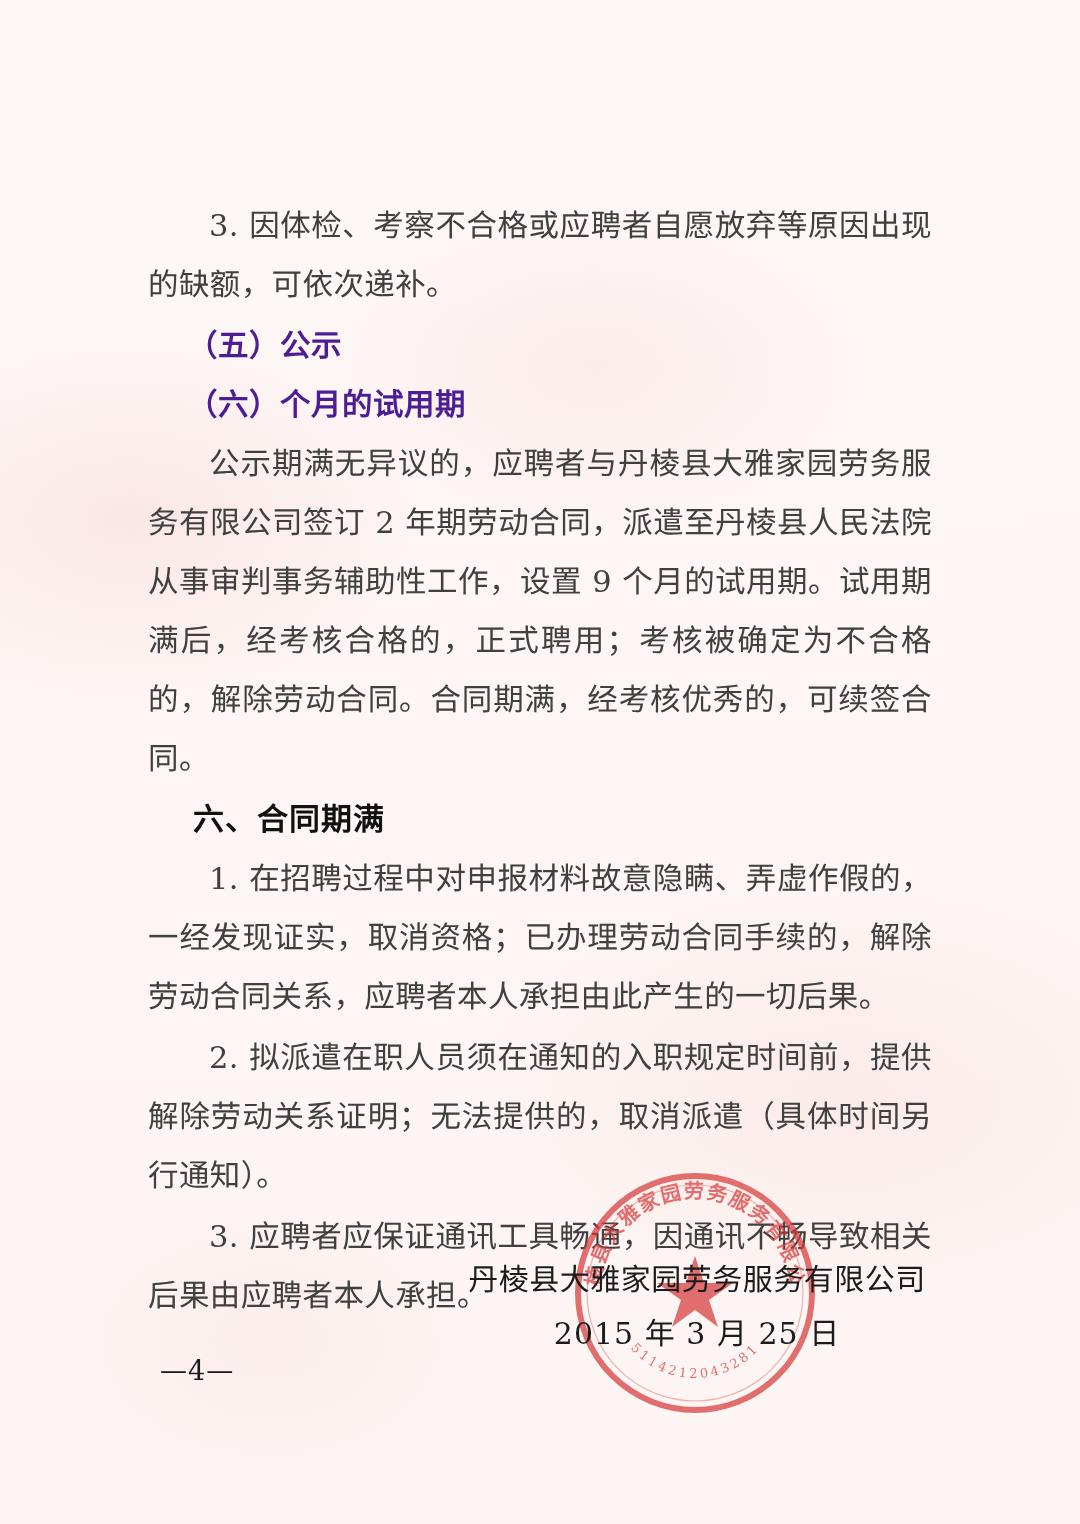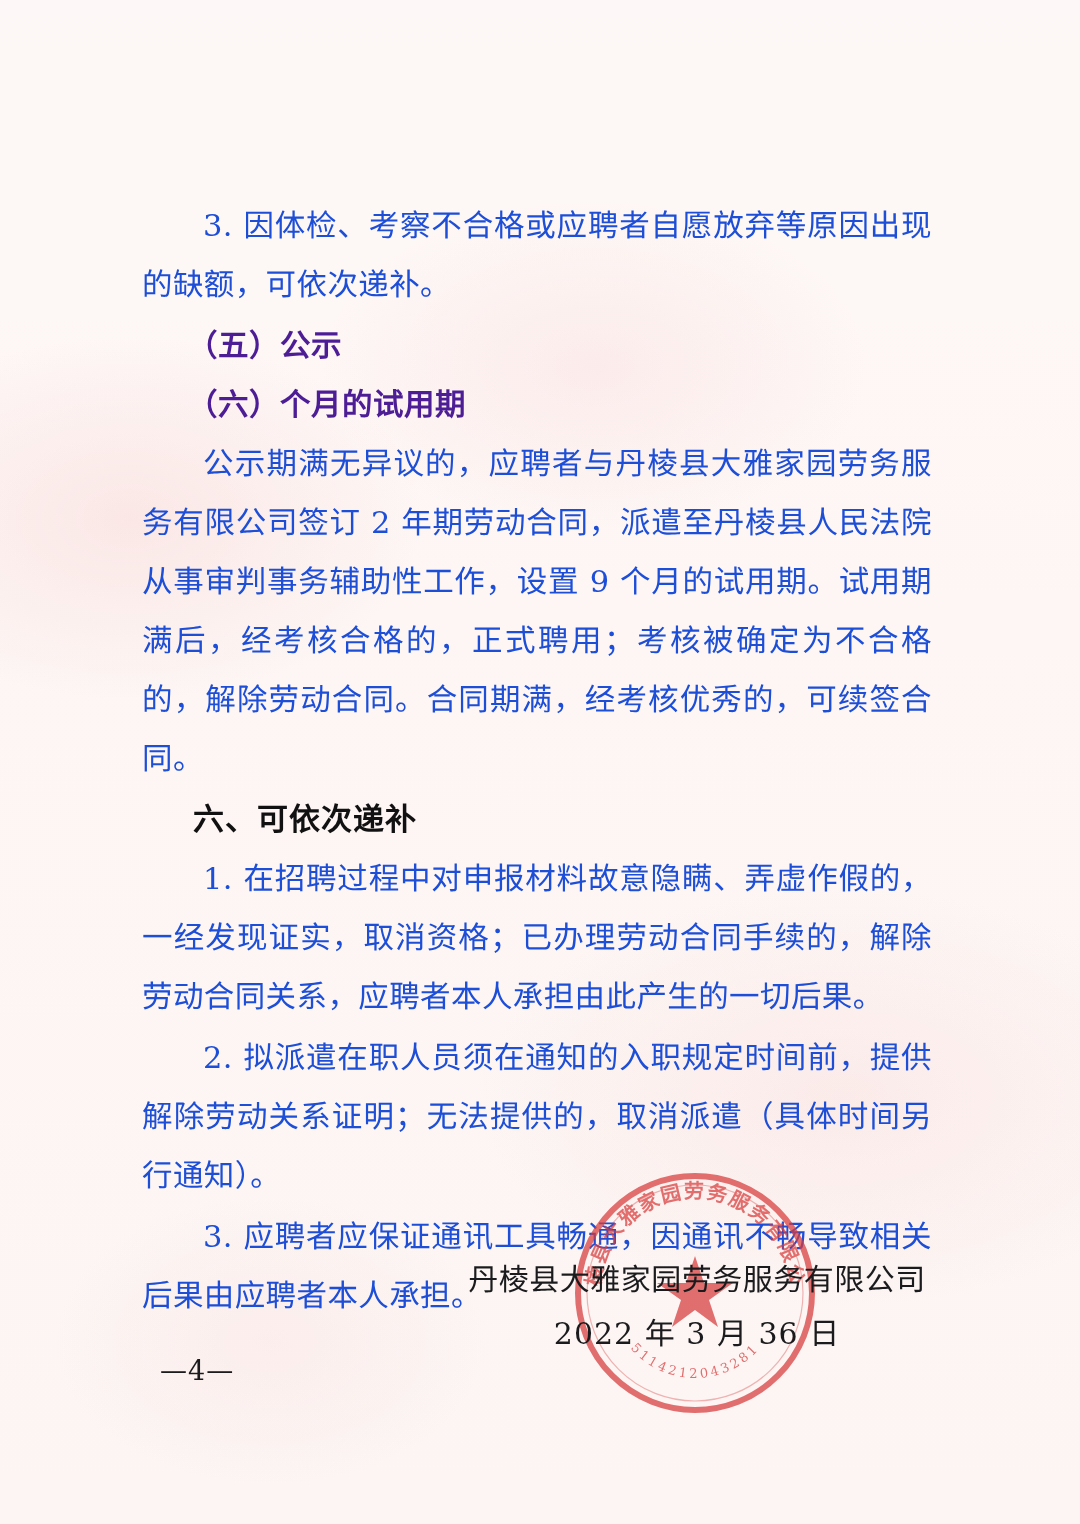--- a/index.html
+++ b/index.html
@@ -32,24 +32,24 @@
   }
   .content {
     position: absolute;
     left: 132px;
     top: 196px;
     width: 800px;
   }
   .para {
     font-size: 30.5px;
     line-height: 59px;
-    color: #1d4ed8;
+    color: #404040;
     letter-spacing: 0.4px;
     text-align: justify;
-    margin: 0 0 2px 10px;
+    margin: 0 0 2px 16px;
     white-space: pre-wrap;
   }
   .indent {
     text-indent: 61px;
   }
   .heading {
     font-size: 31px;
     line-height: 59px;
     font-weight: bold;
     color: #111;
@@ -124,21 +124,21 @@
 
 <div class="paper-tint"></div>
 
 <div class="page">
 
   <div class="content">
     <p class="para indent">3. 因体检、考察不合格或应聘者自愿放弃等原因出现的缺额，可依次递补。</p>
     <p class="subheading">（五）公示</p>
     <p class="subheading">（六）个月的试用期</p>
     <p class="para indent">公示期满无异议的，应聘者与丹棱县大雅家园劳务服务有限公司签订 2 年期劳动合同，派遣至丹棱县人民法院从事审判事务辅助性工作，设置 9 个月的试用期。试用期满后，经考核合格的，正式聘用；考核被确定为不合格的，解除劳动合同。合同期满，经考核优秀的，可续签合同。</p>
-    <p class="heading">六、可依次递补</p>
+    <p class="heading">六、合同期满</p>
     <p class="para indent">1. 在招聘过程中对申报材料故意隐瞒、弄虚作假的，一经发现证实，取消资格；已办理劳动合同手续的，解除劳动合同关系，应聘者本人承担由此产生的一切后果。</p>
     <p class="para indent">2. 拟派遣在职人员须在通知的入职规定时间前，提供解除劳动关系证明；无法提供的，取消派遣（具体时间另行通知）。</p>
     <p class="para indent">3. 应聘者应保证通讯工具畅通，因通讯不畅导致相关后果由应聘者本人承担。</p>
   </div>
 
   <div class="seal">
     <svg width="250" height="250" viewBox="0 0 250 250" xmlns="http://www.w3.org/2000/svg">
       <circle cx="125" cy="125" r="117" fill="none" stroke="#d83b3b" stroke-width="6"></circle>
       <circle cx="125" cy="125" r="108" fill="none" stroke="#d83b3b" stroke-width="1.2" opacity="0.5"></circle>
       <path id="sealTopArc" d="M 30 125 A 95 95 0 0 1 220 125" fill="none"></path>
@@ -148,18 +148,18 @@
       </text>
       <text class="seal-sub">
         <textPath href="#sealBottomArc" startOffset="50%" text-anchor="middle">5114212043281</textPath>
       </text>
       <polygon points="125,88 134,115 163,115 139,132 148,159 125,142 102,159 111,132 87,115 116,115" fill="#d83b3b"></polygon>
     </svg>
   </div>
 
   <div class="signature">
     <div class="sig-line">丹棱县大雅家园劳务服务有限公司</div>
-    <div class="sig-date">2022 年 3 月 36 日</div>
+    <div class="sig-date">2015 年 3 月 25 日</div>
   </div>
 
   <div class="page-number">—4—</div>
 
 </div>
 
 </body></html>

